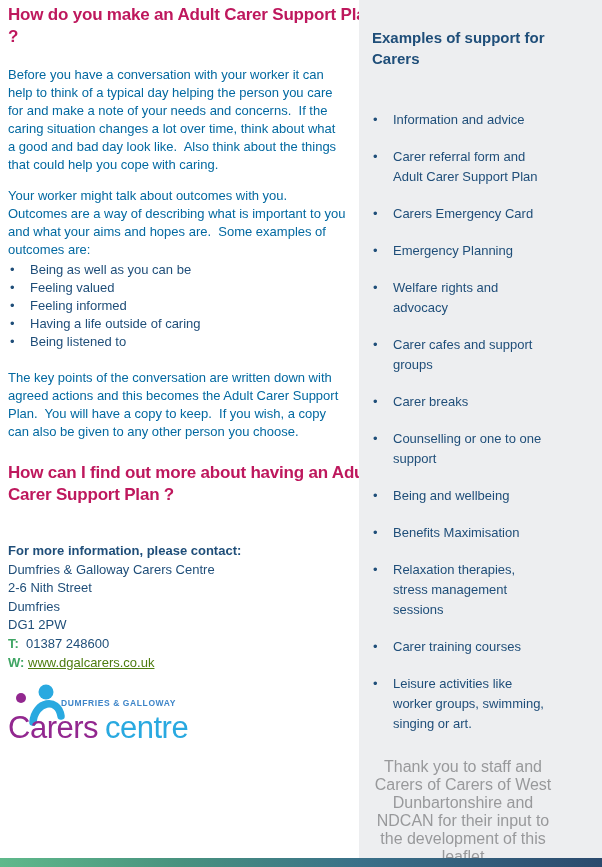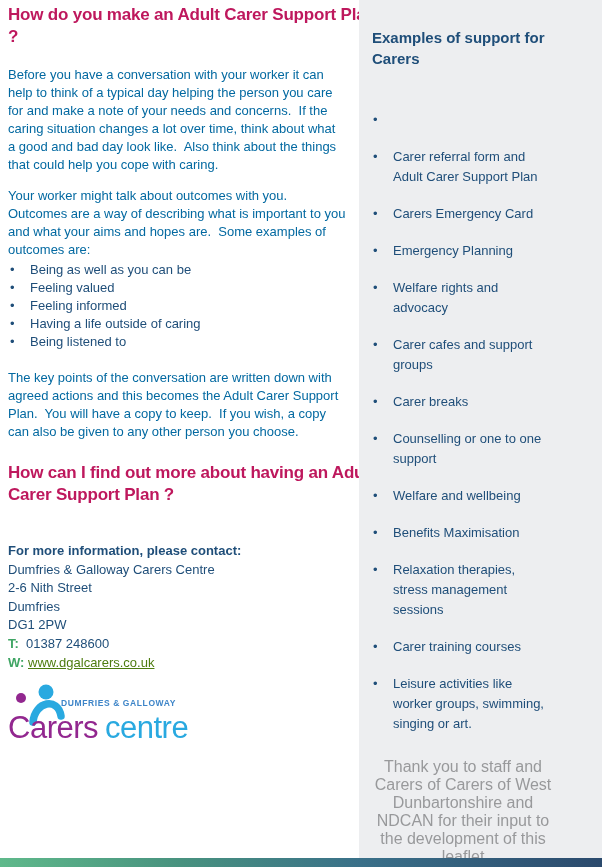--- a/index.html
+++ b/index.html
@@ -173,20 +173,21 @@
   </div>
 </div>
 
 <div class="sidebar">
   <h2 class="sidebar-heading">Examples of support for Carers</h2>
 
   <ul class="support-list">
 
       <li class="support-item">
         <span class="bullet">•</span>
+        <span class="s-text">Information and advice</span>
       </li>
 
       <li class="support-item">
         <span class="bullet">•</span>
         <span class="s-text">Carer referral form and Adult Carer Support Plan</span>
       </li>
 
       <li class="support-item">
         <span class="bullet">•</span>
         <span class="s-text">Carers Emergency Card</span>
@@ -212,21 +213,21 @@
         <span class="s-text">Carer breaks</span>
       </li>
 
       <li class="support-item">
         <span class="bullet">•</span>
         <span class="s-text">Counselling or one to one support</span>
       </li>
 
       <li class="support-item">
         <span class="bullet">•</span>
-        <span class="s-text">Welfare and wellbeing</span>
+        <span class="s-text">Being and wellbeing</span>
       </li>
 
       <li class="support-item">
         <span class="bullet">•</span>
         <span class="s-text">Benefits Maximisation</span>
       </li>
 
       <li class="support-item">
         <span class="bullet">•</span>
         <span class="s-text">Relaxation therapies, stress management sessions</span>

